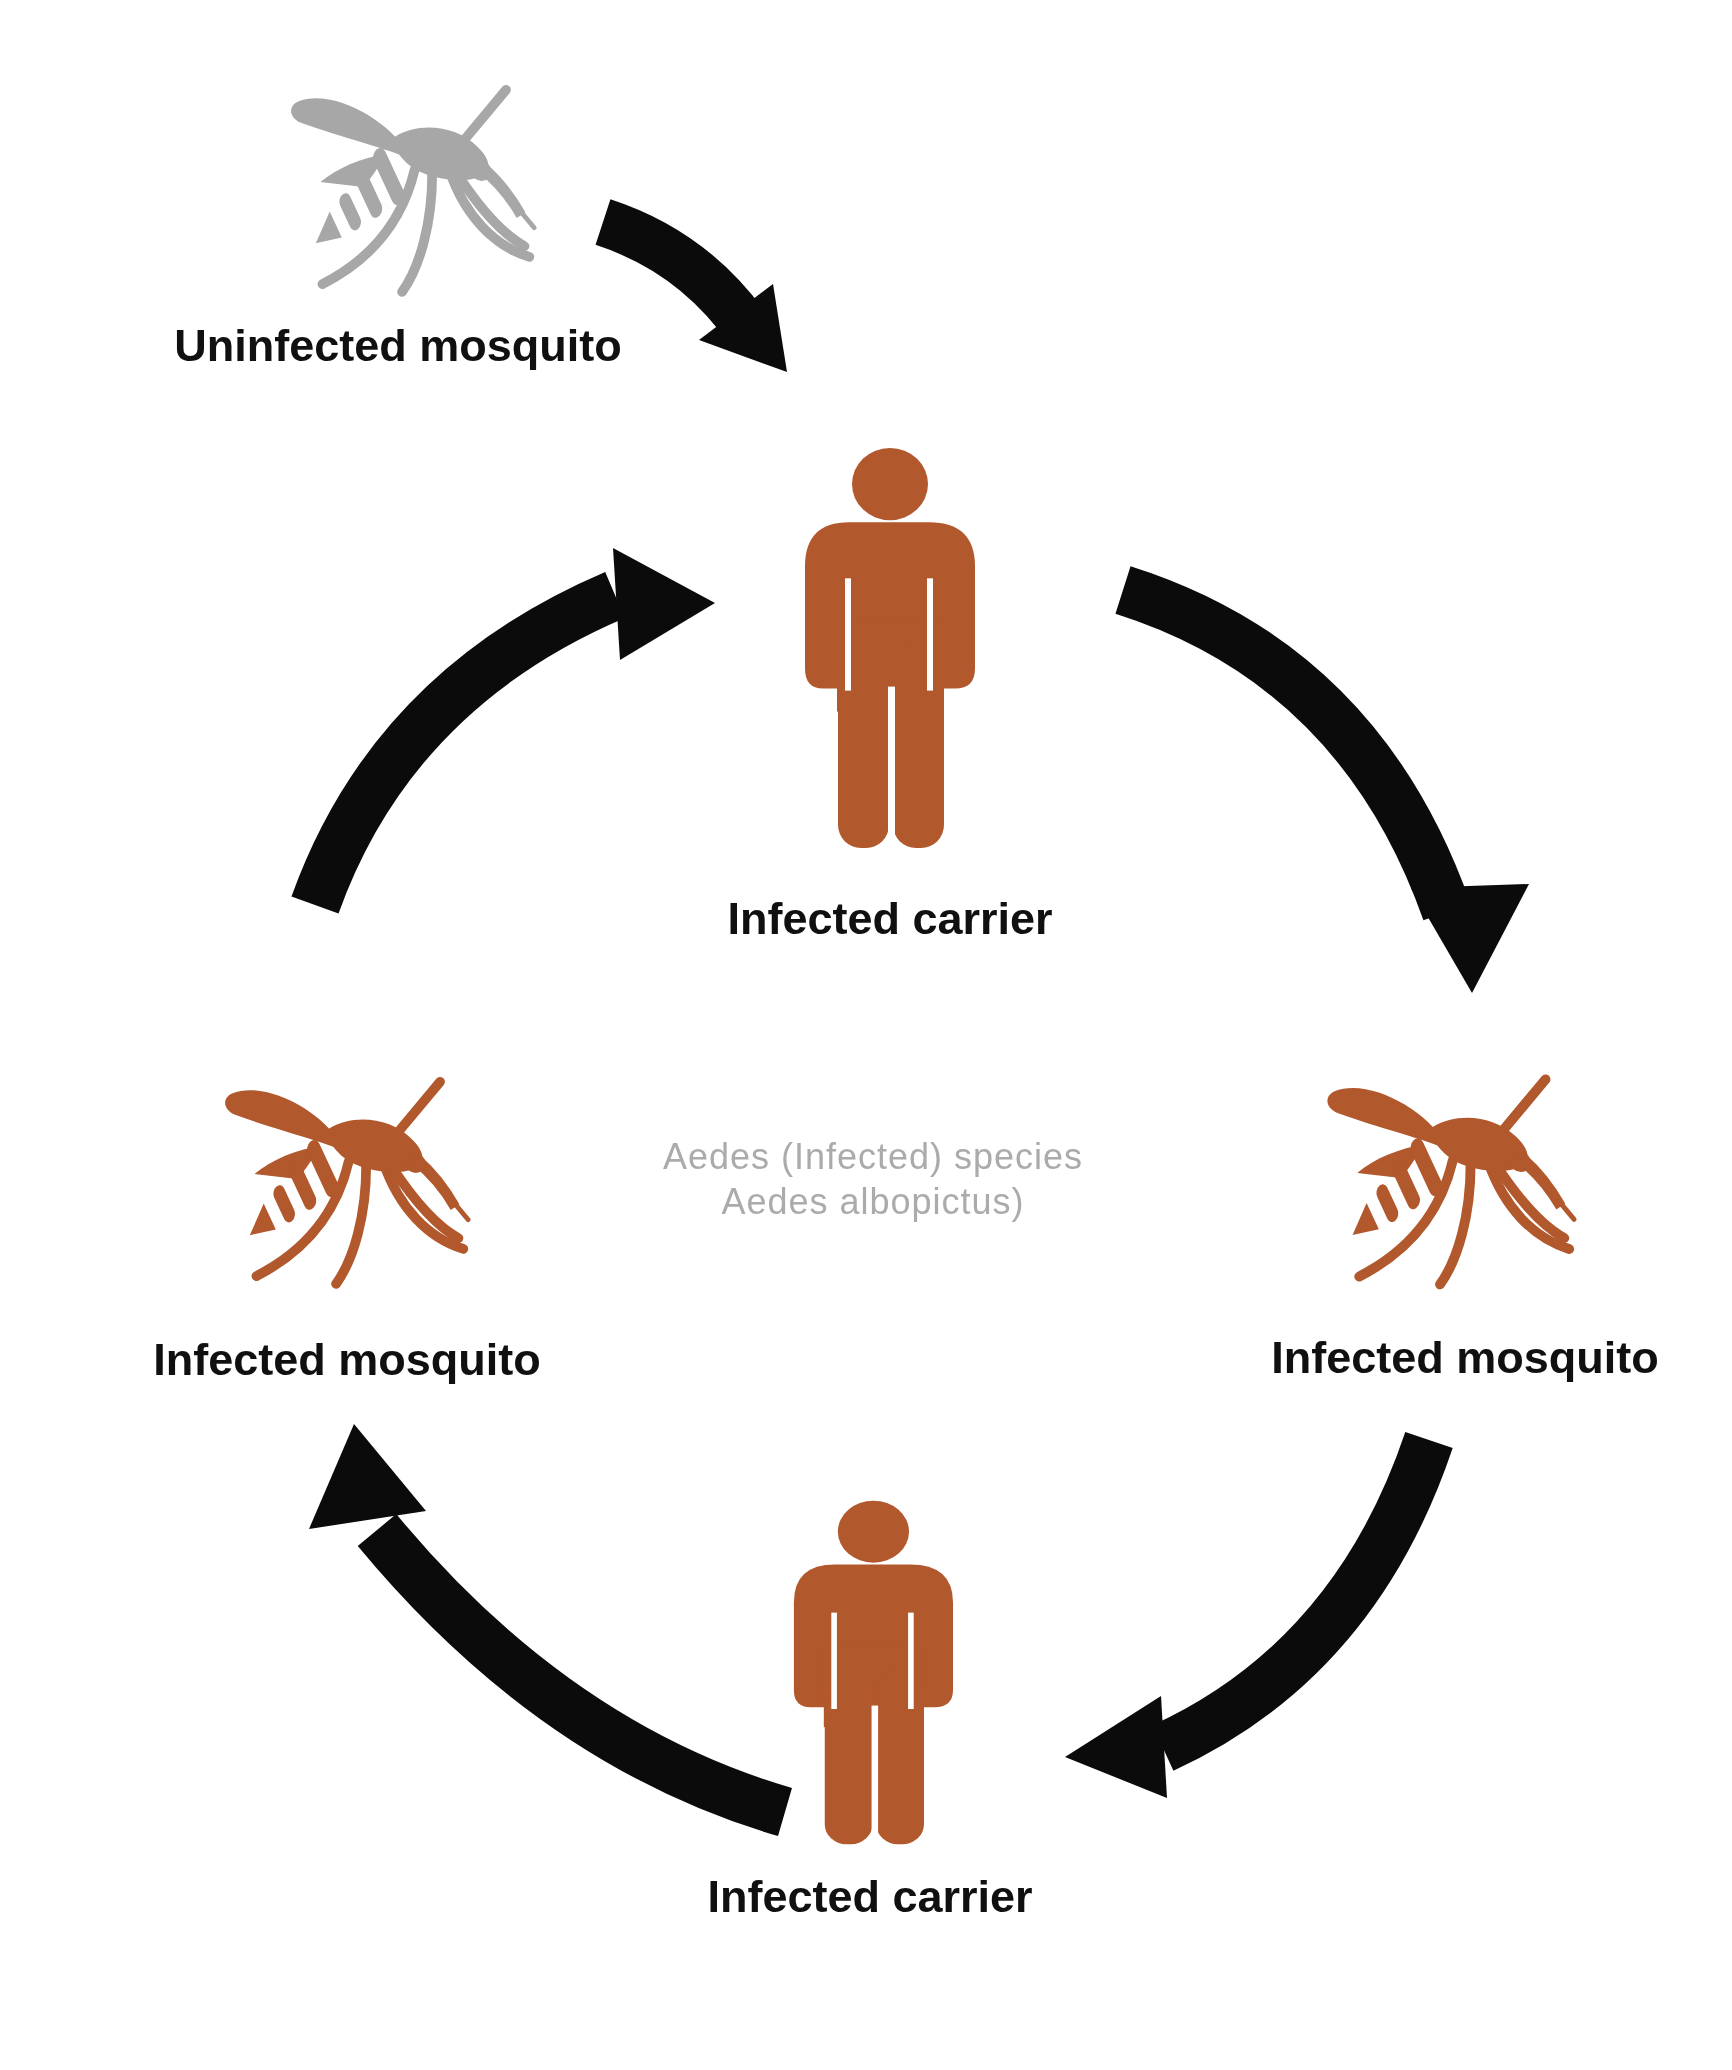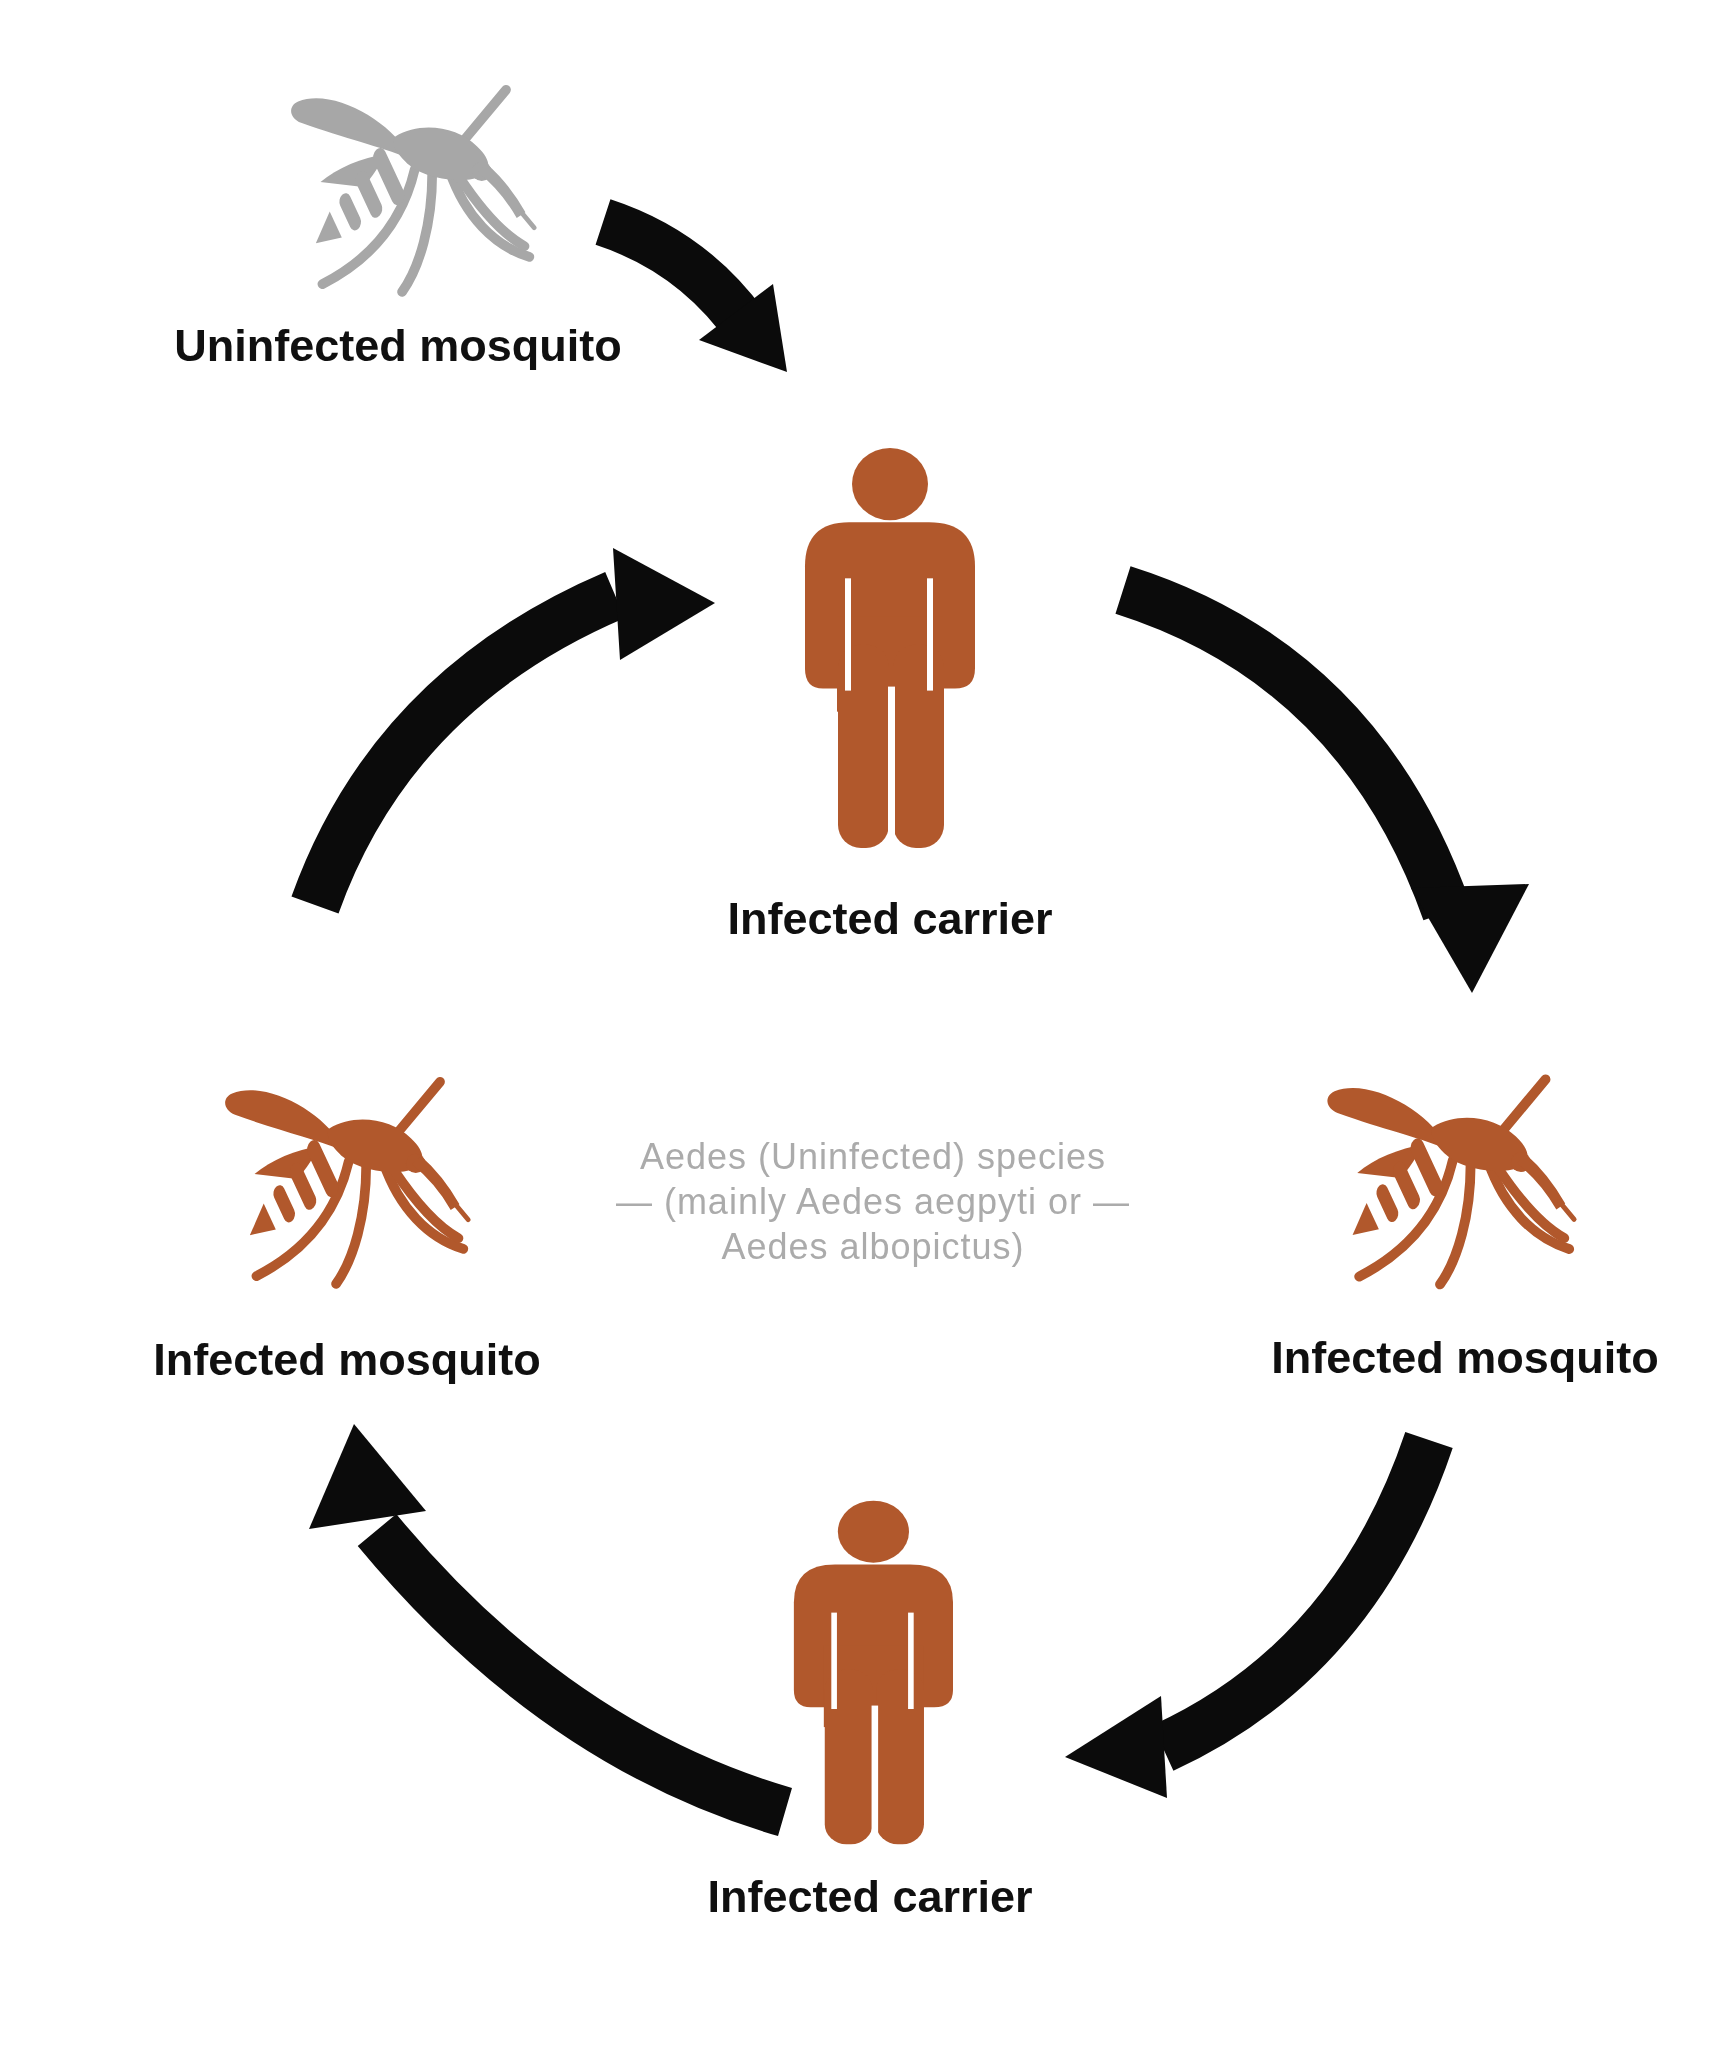--- a/index.html
+++ b/index.html
@@ -140,18 +140,17 @@
   <div class="node-label" style="left:545px;top:1871px">Infected carrier</div>
 
   <div class="abs icon-orange" style="left:188px;top:1058px;width:272px;height:238px">
     <svg width="272" height="238" viewBox="0 0 280 240">
         <use href="#sym-mosquito"></use>
       </svg>
   </div>
   <div class="node-label" style="left:22px;top:1334px">Infected mosquito</div>
 
   <div class="center-note">
-    <div>Aedes (Uninfected) species</div>
-    <div>— (mainly Aedes aegpyti or —</div>
+    <div>Aedes (Infected) species</div>
     <div>Aedes albopictus)</div>
   </div>
 
 </div>
 
 </body></html>

